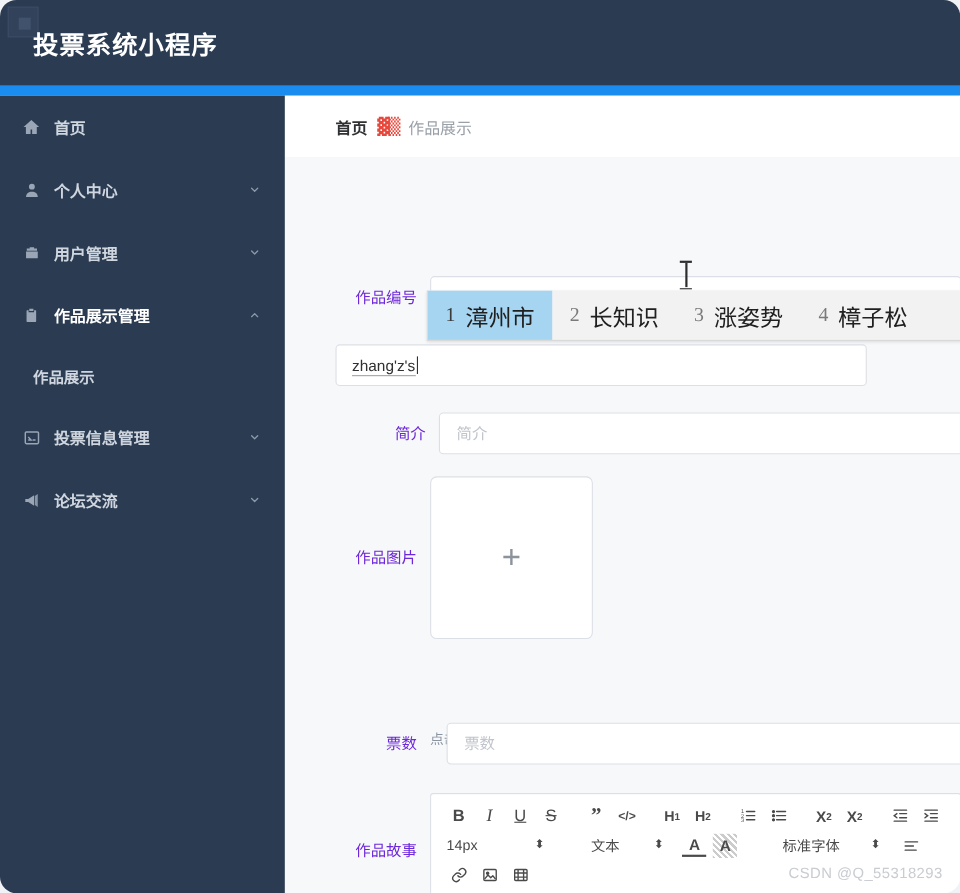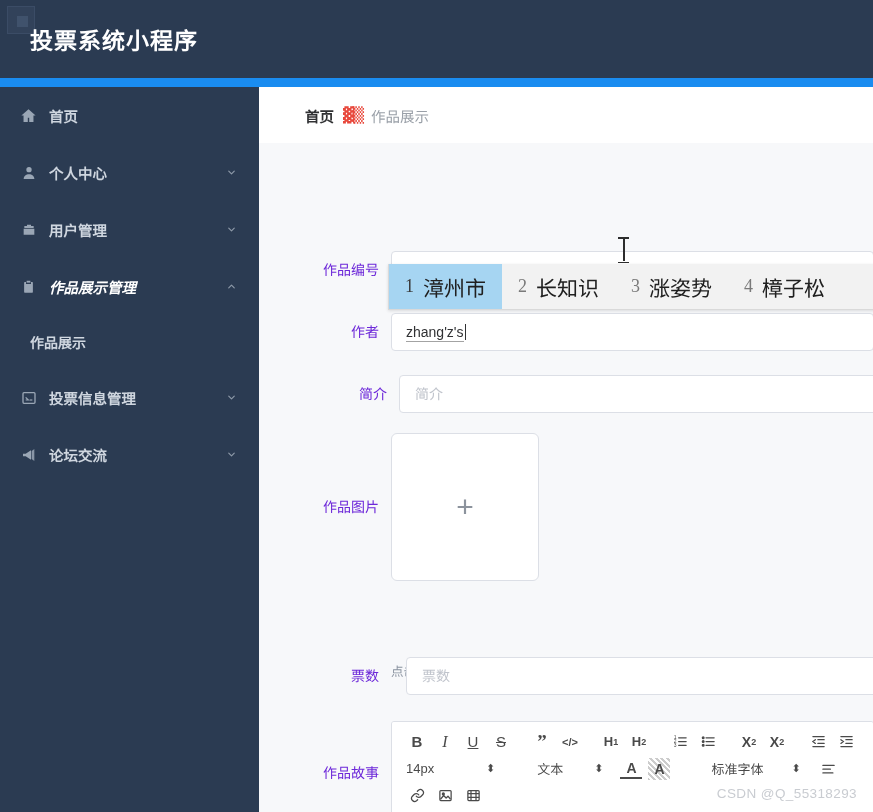--- a/index.html
+++ b/index.html
@@ -2,21 +2,21 @@
 <html lang="zh-CN"><head>
 <meta charset="utf-8">
 <style>
   * { box-sizing: border-box; margin: 0; padding: 0; }
   html, body {
     width: 873px; height: 812px;
     overflow: hidden;
     font-family: "Liberation Sans", "DejaVu Sans", sans-serif;
     background: #f0f2f5;
   }
-  #app { position: relative; width: 873px; height: 812px; overflow: hidden; }
+  #app { position: relative; width: 873px; height: 812px; overflow: hidden; border-radius: 15px; }
 
   
   .header {
     position: absolute; left: 0; top: 0; width: 873px; height: 78px;
     background: #2b3b52;
   }
   .header-logo-box {
     position: absolute; left: 7px; top: 6px; width: 28px; height: 28px;
     background: #32425a; border: 1px solid #3b4c66;
   }
@@ -43,21 +43,21 @@
     position: relative; height: 57px; display: flex; align-items: center;
     padding-left: 19px; cursor: pointer; color: #c3cbd6;
   }
   .nav-item .nav-icon {
     width: 19px; height: 19px; display: inline-flex;
     align-items: center; justify-content: center;
     margin-right: 11px; color: #9aa6b5; flex: 0 0 auto;
   }
   .nav-item .nav-icon svg { display: block; }
   .nav-label { font-size: 14.5px; font-weight: bold; color: #cfd6df; white-space: nowrap; }
-  .nav-item.active .nav-label { color: #ffffff; font-style: italic; }
+  .nav-item.active .nav-label { color: #ffffff; }
   .nav-arrow {
     position: absolute; right: 22px; top: 50%; width: 11px; height: 11px;
     margin-top: -6px; color: #8d99a8;
   }
   .nav-arrow svg { display: block; }
   .nav-sub {
     height: 54px; display: flex; align-items: center; padding-left: 30px;
     cursor: pointer;
   }
   .nav-sub-label { font-size: 14px; font-weight: bold; color: #cfd6df; }
@@ -302,21 +302,20 @@
     </div>
 
     <div class="content-card">
 
       <div class="form-row" id="row-number">
         <label class="form-label">作品编号</label>
         <input class="form-input" type="text" value="1618303157770" style="">
       </div>
 
       <div class="form-row" id="row-author">
-        <label class="form-label">作者</label>
         <div style="position:relative;">
           <input class="form-input" type="text" value="" style="">
           <div class="ime-preedit"><span>zhang'z's</span><i class="ime-caret"></i></div>
         </div>
       </div>
 
       <div class="form-row" id="row-intro">
         <label class="form-label">简介</label>
         <input class="form-input" type="text" placeholder="简介" style="">
       </div>

